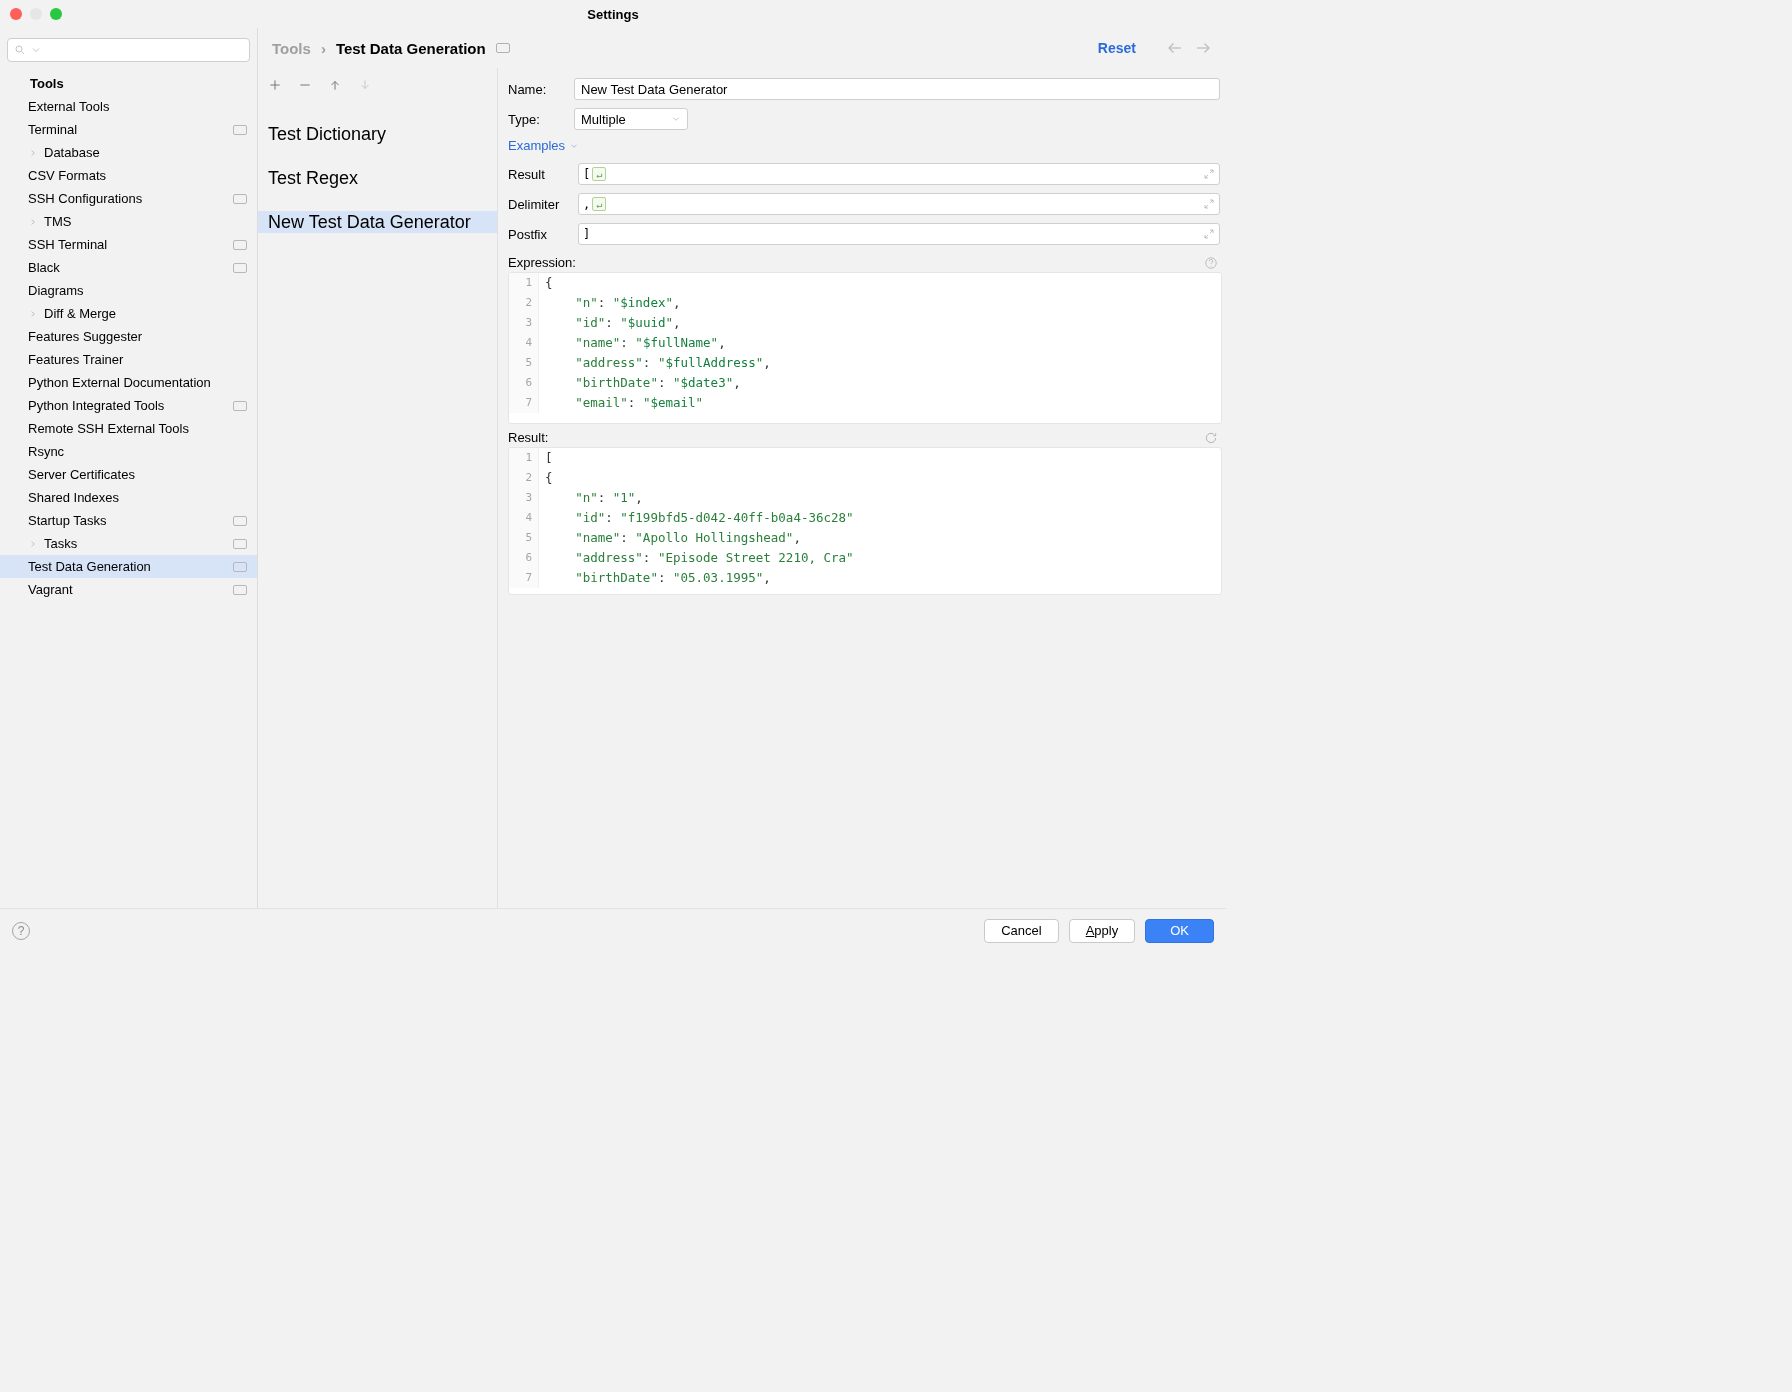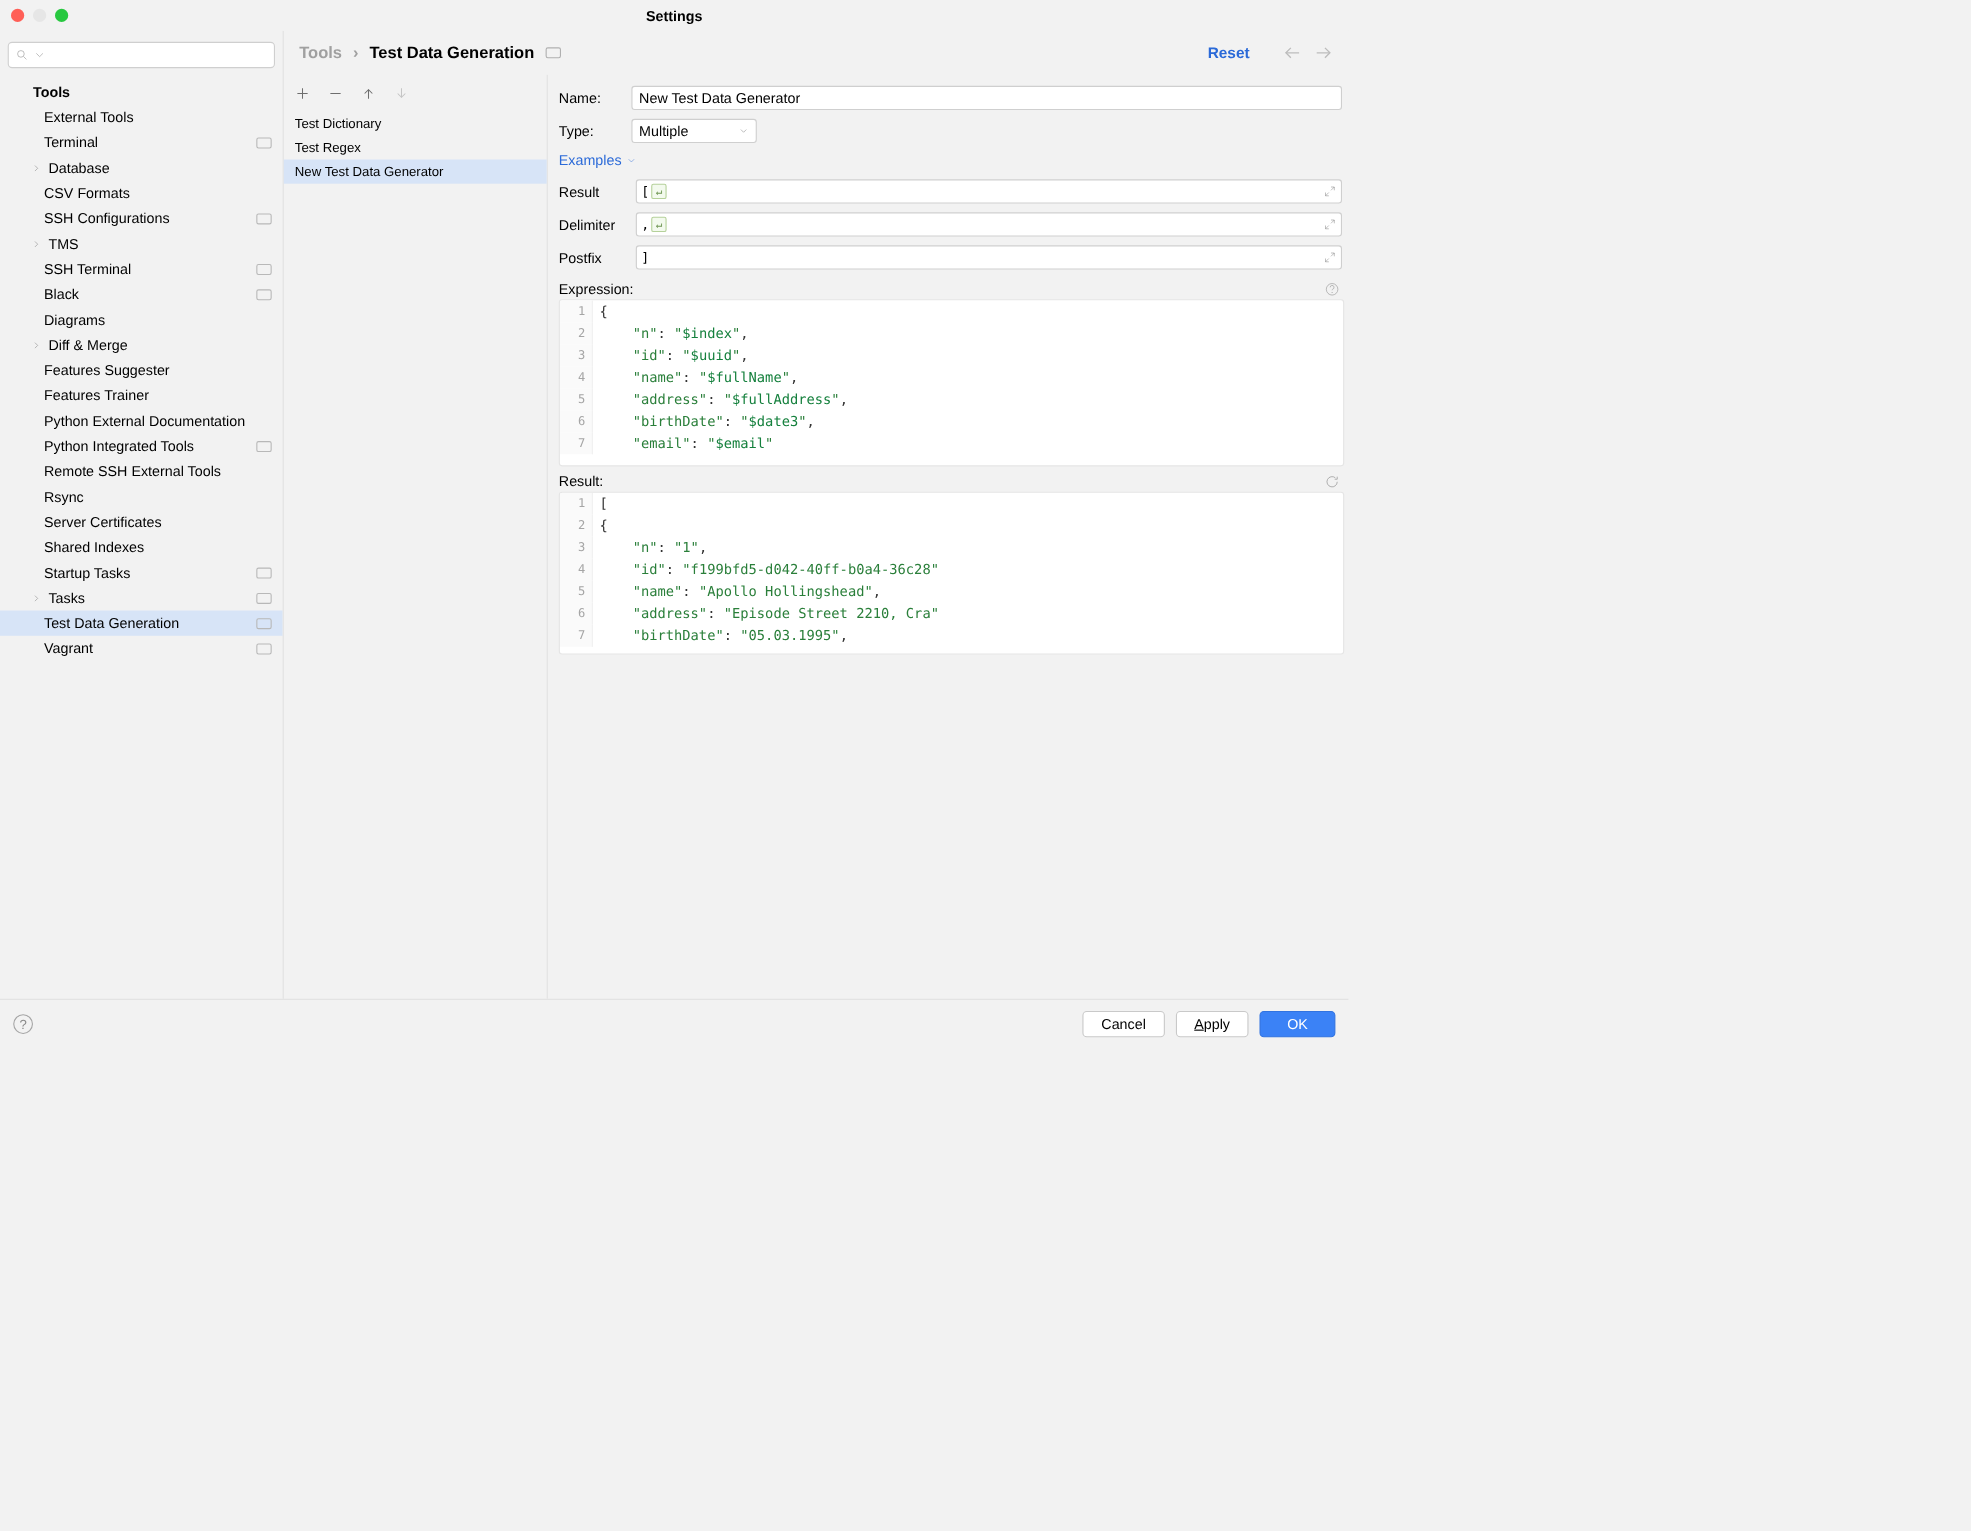--- a/index.html
+++ b/index.html
@@ -82,21 +82,21 @@
   }
   .tree-header {
     font-weight: 700;
     padding: 4px 0 4px 30px;
     font-size: 13px;
   }
   .tree-item {
     display: flex;
     align-items: center;
     height: 23px;
-    padding-left: 40px;
+    padding-left: 28px;
     padding-right: 10px;
     font-size: 13px;
     position: relative;
     cursor: default;
   }
   .tree-item.has-chevron { padding-left: 44px; }
   .tree-item .chevron {
     position: absolute;
     left: 28px;
     width: 10px; height: 10px;
@@ -160,21 +160,22 @@
     align-items: center;
   }
   .gentoolbar svg { width: 14px; height: 14px; stroke: #6e6e6e; fill: none; stroke-width: 1.6; }
   .gentoolbar .disabled svg { stroke: #c5c5c5; }
   .genlist { flex: 1; }
   .genitem {
     height: 22px;
     display: flex;
     align-items: center;
     padding-left: 10px;
-    font-size: 12px;
+    font-size: 18px;
+    margin-top: 22px;
   }
   .genitem.selected { background: #d7e4f7; }
 
   
   .formpanel {
     flex: 1;
     display: flex;
     flex-direction: column;
     padding: 6px 0 0 10px;
     min-width: 0;

